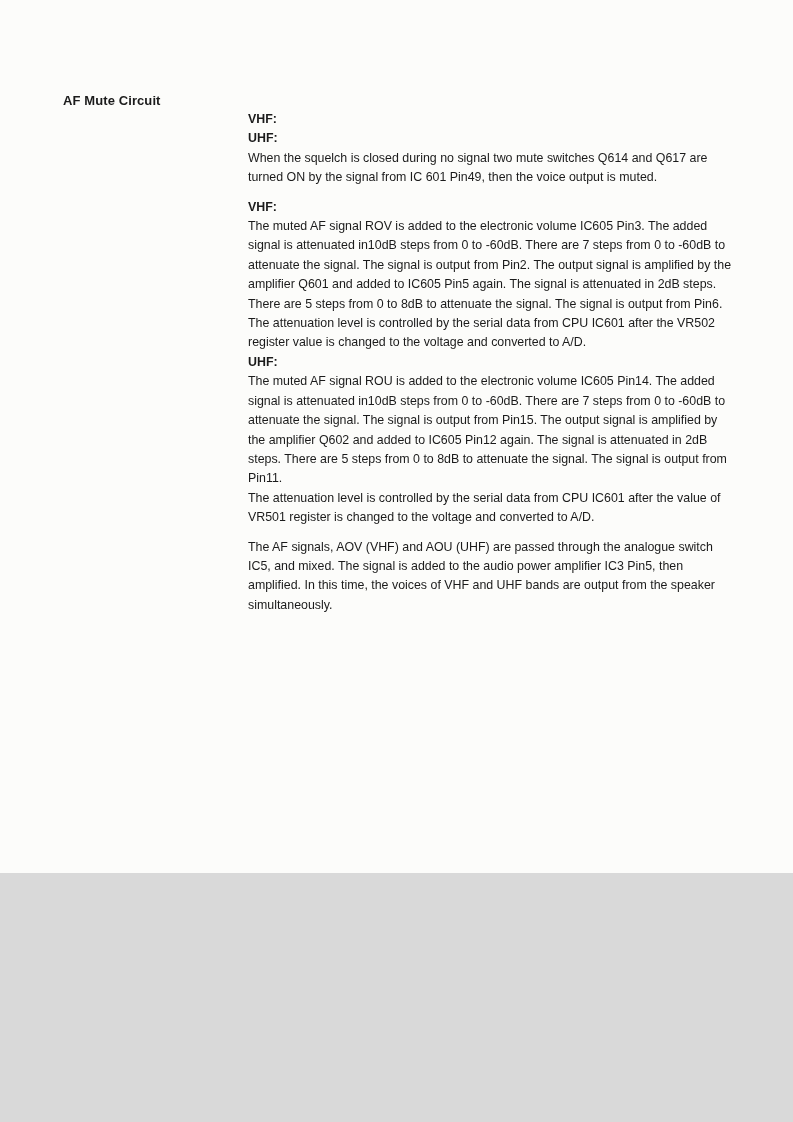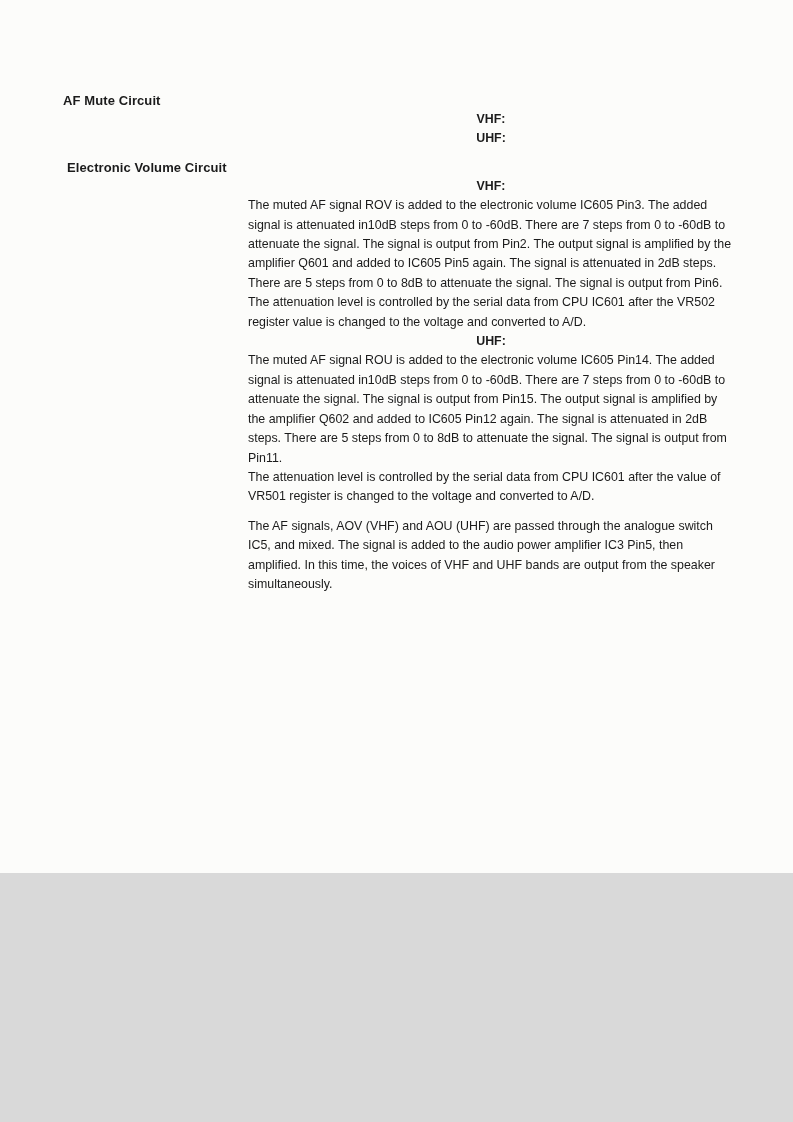--- a/index.html
+++ b/index.html
@@ -34,21 +34,20 @@
   }
   .body {
     margin-left: 185px;
     width: 486px;
     font-size: 12.4px;
     line-height: 19.4px;
   }
   .label {
     font-weight: bold;
     margin: 0;
-    text-align: center;
   }
   .para {
     margin: 0;
   }
   .page-number {
     position: absolute;
     left: 737px;
     top: 1021px;
     font-size: 13px;
   }
@@ -65,25 +64,25 @@
 </head>
 <body>
 
 <div class="page">
 
   <section class="section">
     <h2 class="heading">AF Mute Circuit</h2>
     <div class="body">
       <p class="label">VHF:</p>
       <p class="label">UHF:</p>
+      <p class="para">When the squelch is closed during no signal two mute switches Q614 and Q617 are turned ON by the signal from IC 601 Pin49, then the voice output is muted.</p>
     </div>
   </section>
 
   <section class="section">
-    <h2 class="heading indent">Electronic Volume Circuit</h2>
     <div class="body">
       <p class="label">VHF:</p>
       <p class="para">The muted AF signal ROV is added to the electronic volume IC605 Pin3. The added signal is attenuated in10dB steps from 0 to -60dB. There are 7 steps from 0 to -60dB to attenuate the signal. The signal is output from Pin2. The output signal is amplified by the amplifier Q601 and added to IC605 Pin5 again. The signal is attenuated in 2dB steps. There are 5 steps from 0 to 8dB to attenuate the signal. The signal is output from Pin6.</p>
       <p class="para">The attenuation level is controlled by the serial data from CPU IC601 after the VR502 register value is changed to the voltage and converted to A/D.</p>
       <p class="label">UHF:</p>
       <p class="para">The muted AF signal ROU is added to the electronic volume IC605 Pin14. The added signal is attenuated in10dB steps from 0 to -60dB. There are 7 steps from 0 to -60dB to attenuate the signal. The signal is output from Pin15. The output signal is amplified by the amplifier Q602 and added to IC605 Pin12 again. The signal is attenuated in 2dB steps. There are 5 steps from 0 to 8dB to attenuate the signal. The signal is output from Pin11.</p>
       <p class="para">The attenuation level is controlled by the serial data from CPU IC601 after the value of VR501 register is changed to the voltage and converted to A/D.</p>
     </div>
   </section>
 

